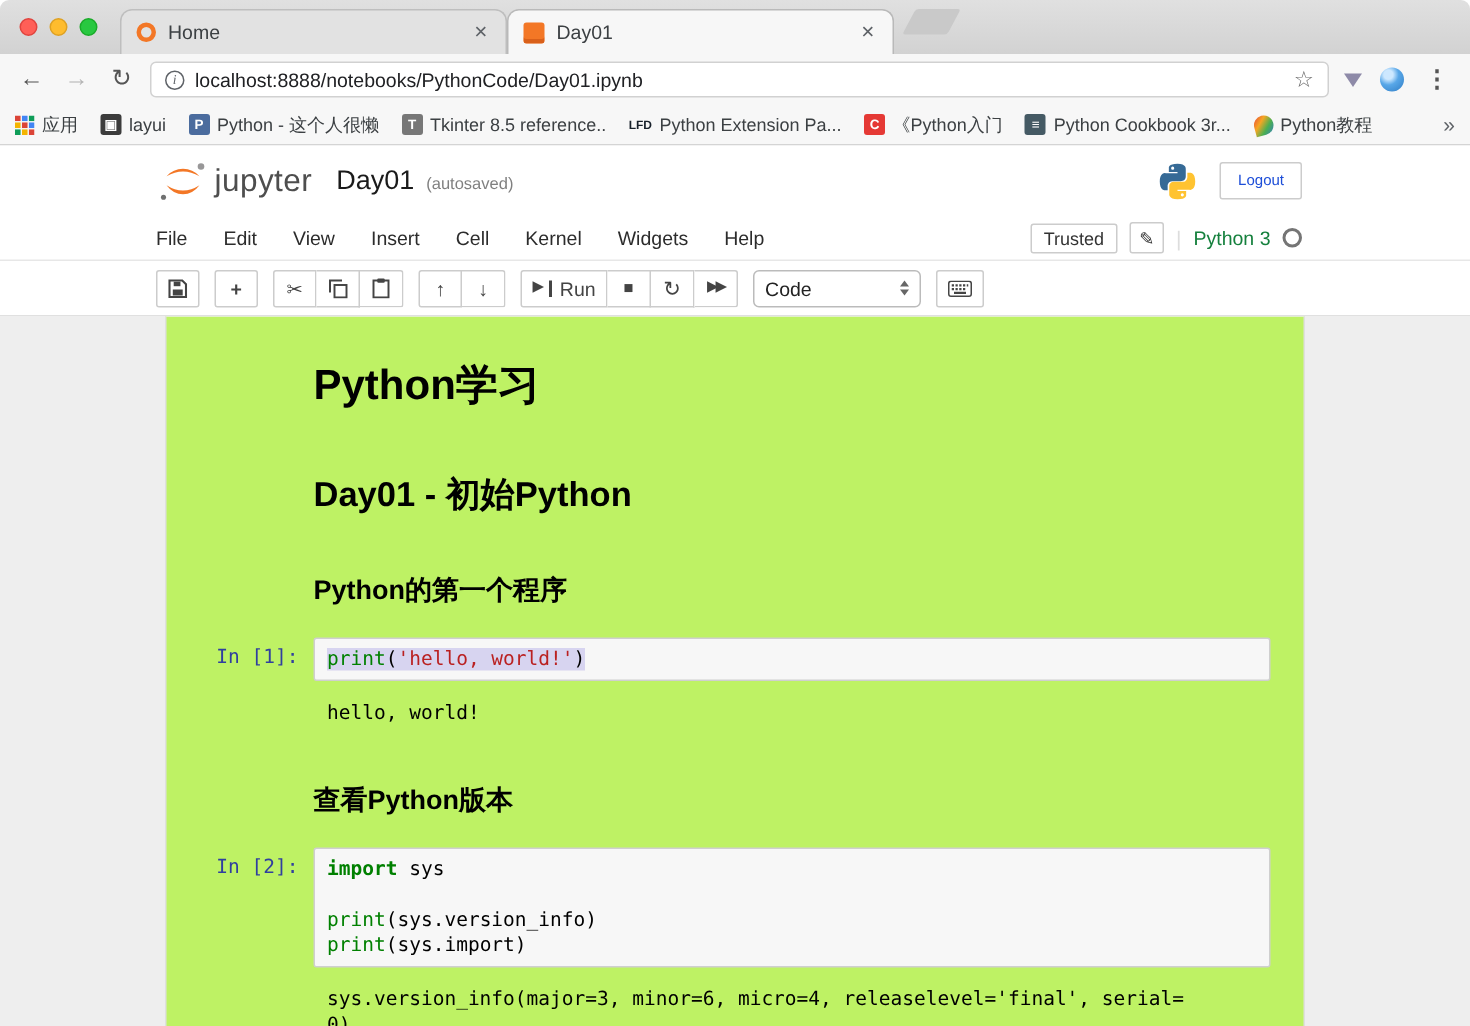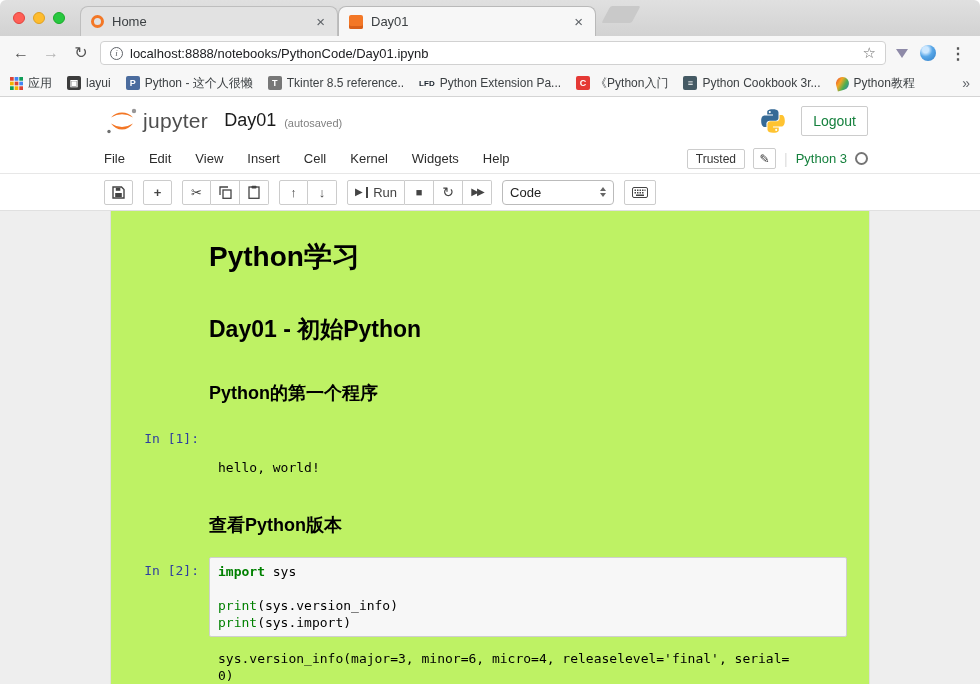--- a/index.html
+++ b/index.html
@@ -45,21 +45,21 @@
   .bm-feather { width:13px; height:13px; border-radius:50% 50% 50% 0; background:linear-gradient(135deg,#E7413B 0%,#F5A623 35%,#4CAF50 65%,#2F7CC4 100%); transform:rotate(-15deg); flex:none; }
   .bm-overflow { margin-left:auto; color:#5F6368; font-size:14px; }
 
   
   .jheader { height:47px; background:#fff; display:flex; align-items:center; padding:0 112px 0 104px; flex:none; }
   .jlogo { display:flex; align-items:center; gap:3px; }
   .jlogo-text { font-size:21px; color:#4E4E4E; letter-spacing:.3px; }
   .nb-title { font-size:18px; color:#1a1a1a; margin-left:16px; }
   .checkpoint { font-size:11px; color:#808080; margin-left:8px; margin-top:4px; }
   .hdr-right { margin-left:auto; display:flex; align-items:center; gap:15px; }
-  .logout-btn { border:1px solid #CCC; border-radius:2px; background:#fff; padding:6px 11px; font-size:14px; color:#15803d; }
+  .logout-btn { border:1px solid #CCC; border-radius:2px; background:#fff; padding:6px 11px; font-size:10px; color:#1d4ed8; }
 
   
   .jmenubar { height:30px; background:#fff; border-bottom:1px solid #E7E7E7; display:flex; align-items:center; padding:0 112px 0 104px; flex:none; }
   .jmenu { font-size:13px; color:#2c2c2c; padding:0 12px; }
   .jmenu:first-child { padding-left:0; }
   .menu-right { margin-left:auto; display:flex; align-items:center; gap:8px; }
   .trusted-badge { border:1px solid #CCC; border-radius:2px; padding:2px 8px; font-size:12px; color:#333; background:#fff; }
   .edit-ind { border:1px solid #CCC; border-radius:2px; width:23px; height:21px; display:flex; align-items:center; justify-content:center; font-size:12px; color:#333; }
   .menu-divider { color:#DDD; font-size:14px; }
   .kernel-name { font-size:13px; color:#15803d; }
@@ -329,20 +329,23 @@
 
       <div class="mdrow">
         <div class="prompt"></div>
         <div class="mdbody">
           <h3>Python的第一个程序</h3>
         </div>
       </div>
 
       <div class="cellrow">
         <div class="prompt">In [1]:</div>
+        <div class="inputarea">
+          <div class="cm-line"><span class="code-selection"><span class="tok-builtin">print</span><span>(</span><span class="tok-str">'hello, world!'</span><span>)</span></span></div>
+        </div>
       </div>
       <div class="outrow">
         <div class="prompt"></div>
         <div class="outtext">hello, world!</div>
       </div>
 
       <div class="gap-sm"></div>
 
       <div class="mdrow">
         <div class="prompt"></div>

